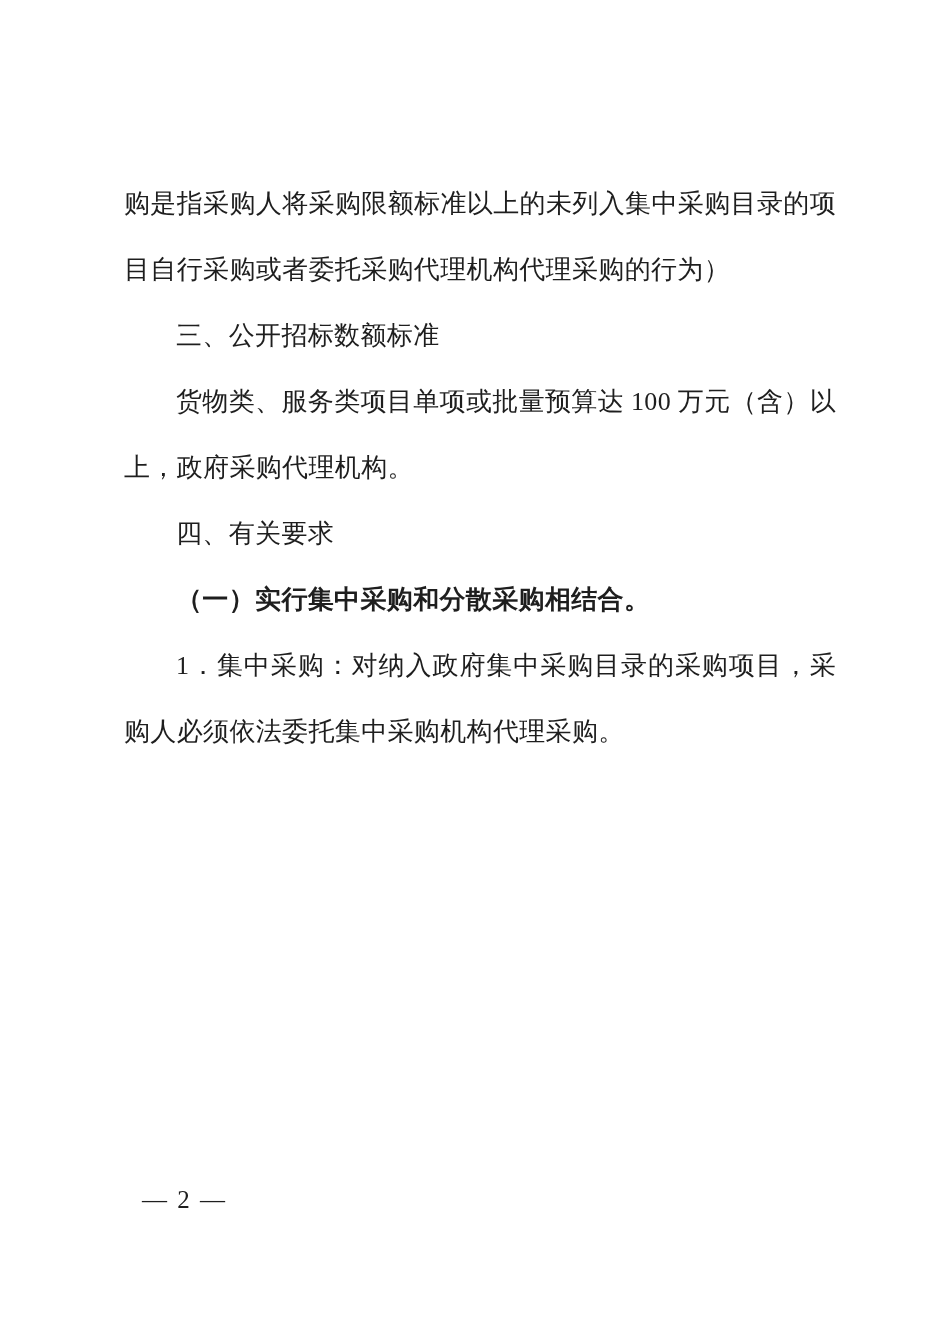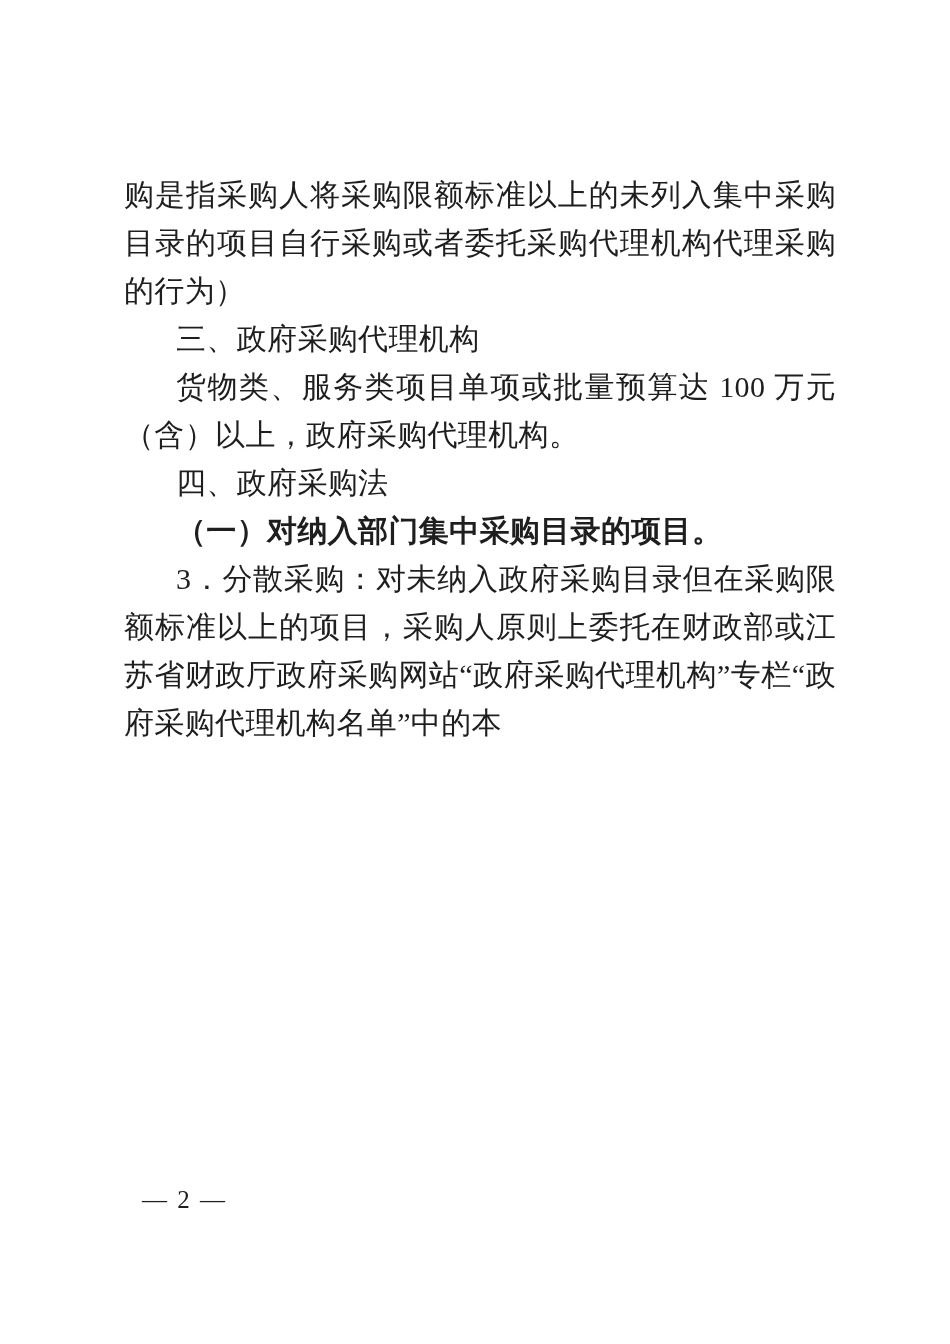--- a/index.html
+++ b/index.html
@@ -14,22 +14,22 @@
     background: #ffffff;
     overflow: hidden;
     font-family: "Liberation Serif", "DejaVu Serif", serif;
     color: #1e1e1e;
   }
   .content {
     position: absolute;
     left: 124px;
     top: 171px;
     width: 712px;
-    font-size: 30px;
-    line-height: 48px;
+    font-size: 26px;
+    line-height: 66px;
     letter-spacing: 0.35px;
     text-align: justify;
   }
   .para {
     margin: 0;
     padding: 0;
   }
   .para.indent {
     text-indent: 52px;
   }
@@ -44,20 +44,20 @@
     letter-spacing: 2px;
     color: #1e1e1e;
   }
 </style>
 </head>
 <body>
 
 <div class="page">
   <div class="content">
     <p class="para">购是指采购人将采购限额标准以上的未列入集中采购目录的项目自行采购或者委托采购代理机构代理采购的行为）</p>
-    <p class="para indent">三、政府采购代理机构</p>
+    <p class="para indent">三、公开招标数额标准</p>
     <p class="para indent">货物类、服务类项目单项或批量预算达 100 万元（含）以上，政府采购代理机构。</p>
-    <p class="para indent">四、政府采购法</p>
-    <p class="para indent bold">（一）对纳入部门集中采购目录的项目。</p>
-    <p class="para indent">3．分散采购：对未纳入政府采购目录但在采购限额标准以上的项目，采购人原则上委托在财政部或江苏省财政厅政府采购网站“政府采购代理机构”专栏“政府采购代理机构名单”中的本</p>
+    <p class="para indent">四、有关要求</p>
+    <p class="para indent bold">（一）实行集中采购和分散采购相结合。</p>
+    <p class="para indent">1．集中采购：对纳入政府集中采购目录的采购项目，采购人必须依法委托集中采购机构代理采购。</p>
   </div>
   <div class="footer">— 2 —</div>
 </div>
 
 </body></html>

